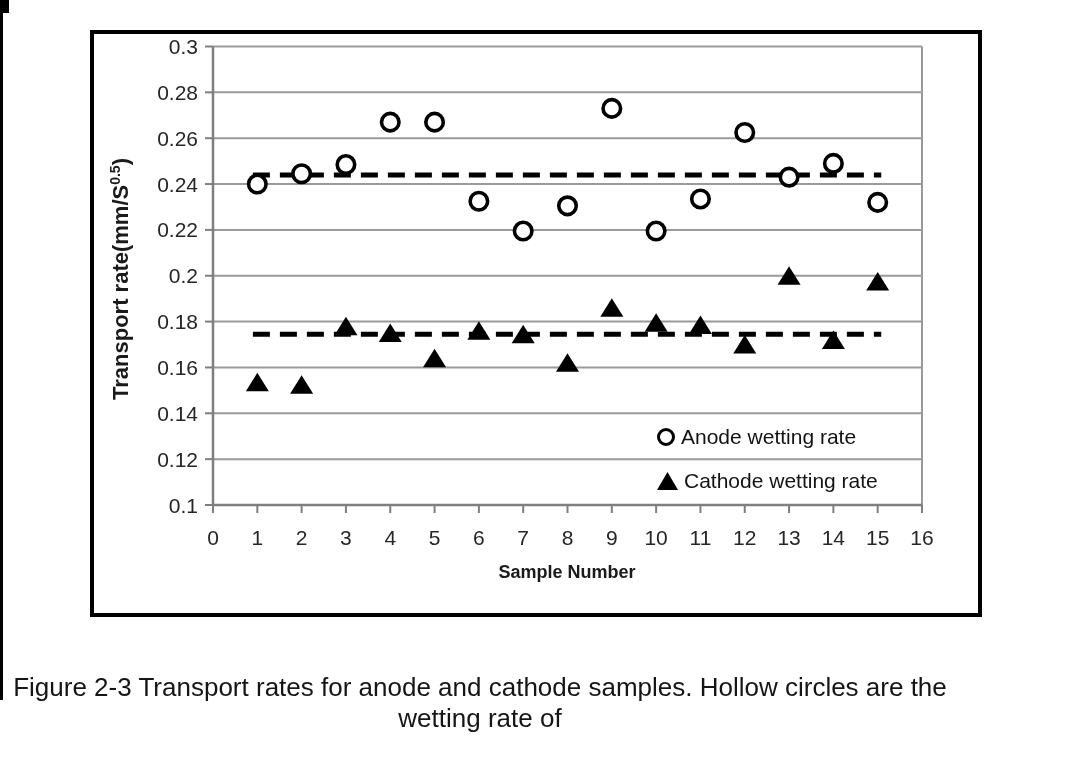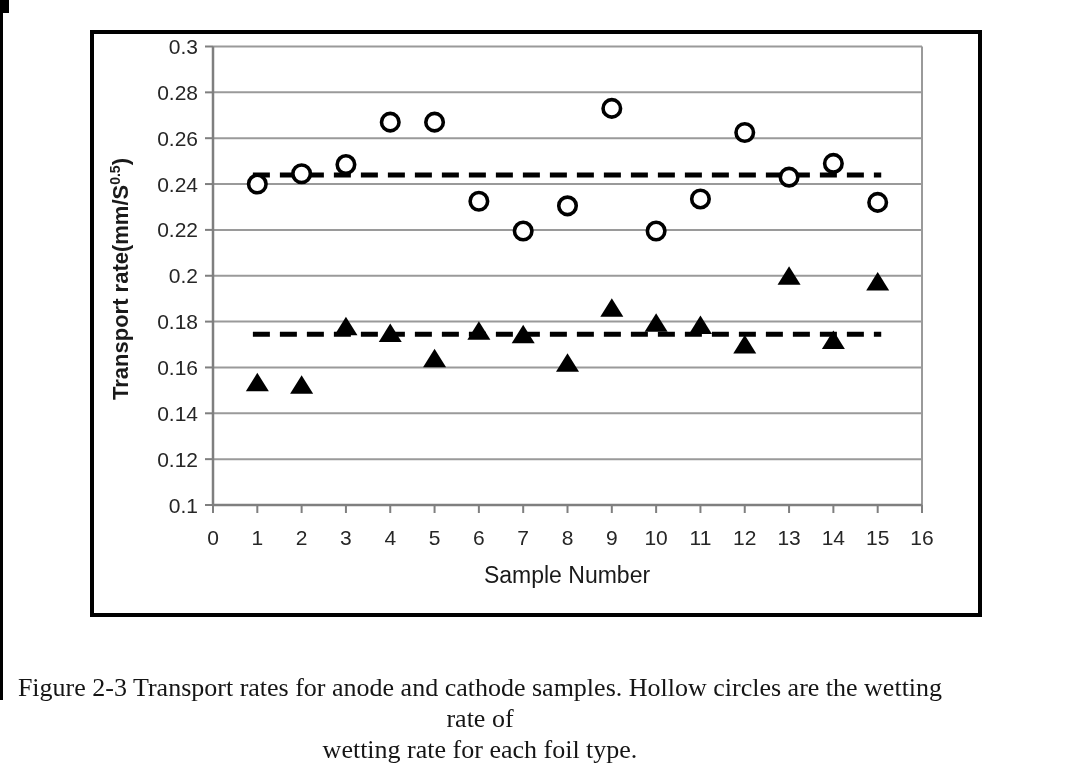--- a/index.html
+++ b/index.html
@@ -8,29 +8,29 @@
   .edge-left{position:absolute;left:0;top:0;width:3px;height:700px;background:#000;}
   .edge-stub{position:absolute;left:0;top:0;width:9px;height:13px;background:#000;}
   .chart-frame{position:absolute;left:90px;top:30px;width:892px;height:587px;
                box-sizing:border-box;border:4px solid #000;background:#fff;}
   #chart-svg{position:absolute;left:0;top:0;}
   #chart-svg text{font-family:"Liberation Sans",sans-serif;font-size:21px;fill:#262626;}
   .y-title{position:absolute;left:-101px;top:229px;width:260px;height:32px;
            transform:rotate(-90deg);text-align:center;font-weight:bold;font-size:22px;color:#1a1a1a;}
   .y-title sup{font-size:14px;}
   .x-title{position:absolute;left:273px;top:528px;width:400px;text-align:center;
-           font-weight:normal;font-size:23px;color:#1a1a1a;}
+           font-weight:bold;font-size:18px;color:#1a1a1a;}
   .legend{position:absolute;left:563px;top:388px;}
   .legend-row{display:flex;align-items:center;height:30px;margin-bottom:14px;}
   .lg-circle{display:inline-block;width:12px;height:12px;border:3.5px solid #000;
              border-radius:50%;background:#fff;margin-right:6px;}
   .lg-tri{margin-right:6px;}
   .legend-label{font-size:21px;color:#141414;}
   .caption{position:absolute;left:0;top:672px;width:960px;text-align:center;
-           font-family:Liberation Serif, serif;font-size:26px;line-height:31px;color:#151515;}
+           font-family:Liberation Sans, sans-serif;font-size:26px;line-height:31px;color:#151515;}
 </style>
 </head>
 <body>
 
 <div class="page">
   <div class="edge-left"></div>
   <div class="edge-stub"></div>
 
   <div class="chart-frame">
     <svg id="chart-svg" width="884" height="579">
@@ -135,19 +135,30 @@
         <circle cx="650.75" cy="98.46874999999994" r="8.75" fill="#ffffff" stroke="#000000" stroke-width="3.6"></circle>
         <circle cx="695.0625" cy="143.1725" r="8.75" fill="#ffffff" stroke="#000000" stroke-width="3.6"></circle>
         <circle cx="739.375" cy="129.41750000000002" r="8.75" fill="#ffffff" stroke="#000000" stroke-width="3.6"></circle>
         <circle cx="783.6875" cy="168.39" r="8.75" fill="#ffffff" stroke="#000000" stroke-width="3.6"></circle>
       </svg>
 
     <div class="y-title"><span>Transport rate(mm/S</span><sup>0.5</sup><span>)</span></div>
 
     <div class="x-title">Sample Number</div>
 
+    <div class="legend">
+      <div class="legend-row">
+        <span class="lg-circle"></span>
+        <span class="legend-label">Anode wetting rate</span>
+      </div>
+      <div class="legend-row">
+        <svg class="lg-tri" width="21" height="18">
+            <path d="M10.5 0 L21 18 L0 18 Z" fill="#000"></path>
+          </svg>
+        <span class="legend-label">Cathode wetting rate</span>
+      </div>
+    </div>
   </div>
 
   <div class="caption">
     <div>Figure 2-3 Transport rates for anode and cathode samples. Hollow circles are the wetting rate of</div>
-    <div>wetting rate for each foil type.</div>
   </div>
 </div>
 
 </body></html>

